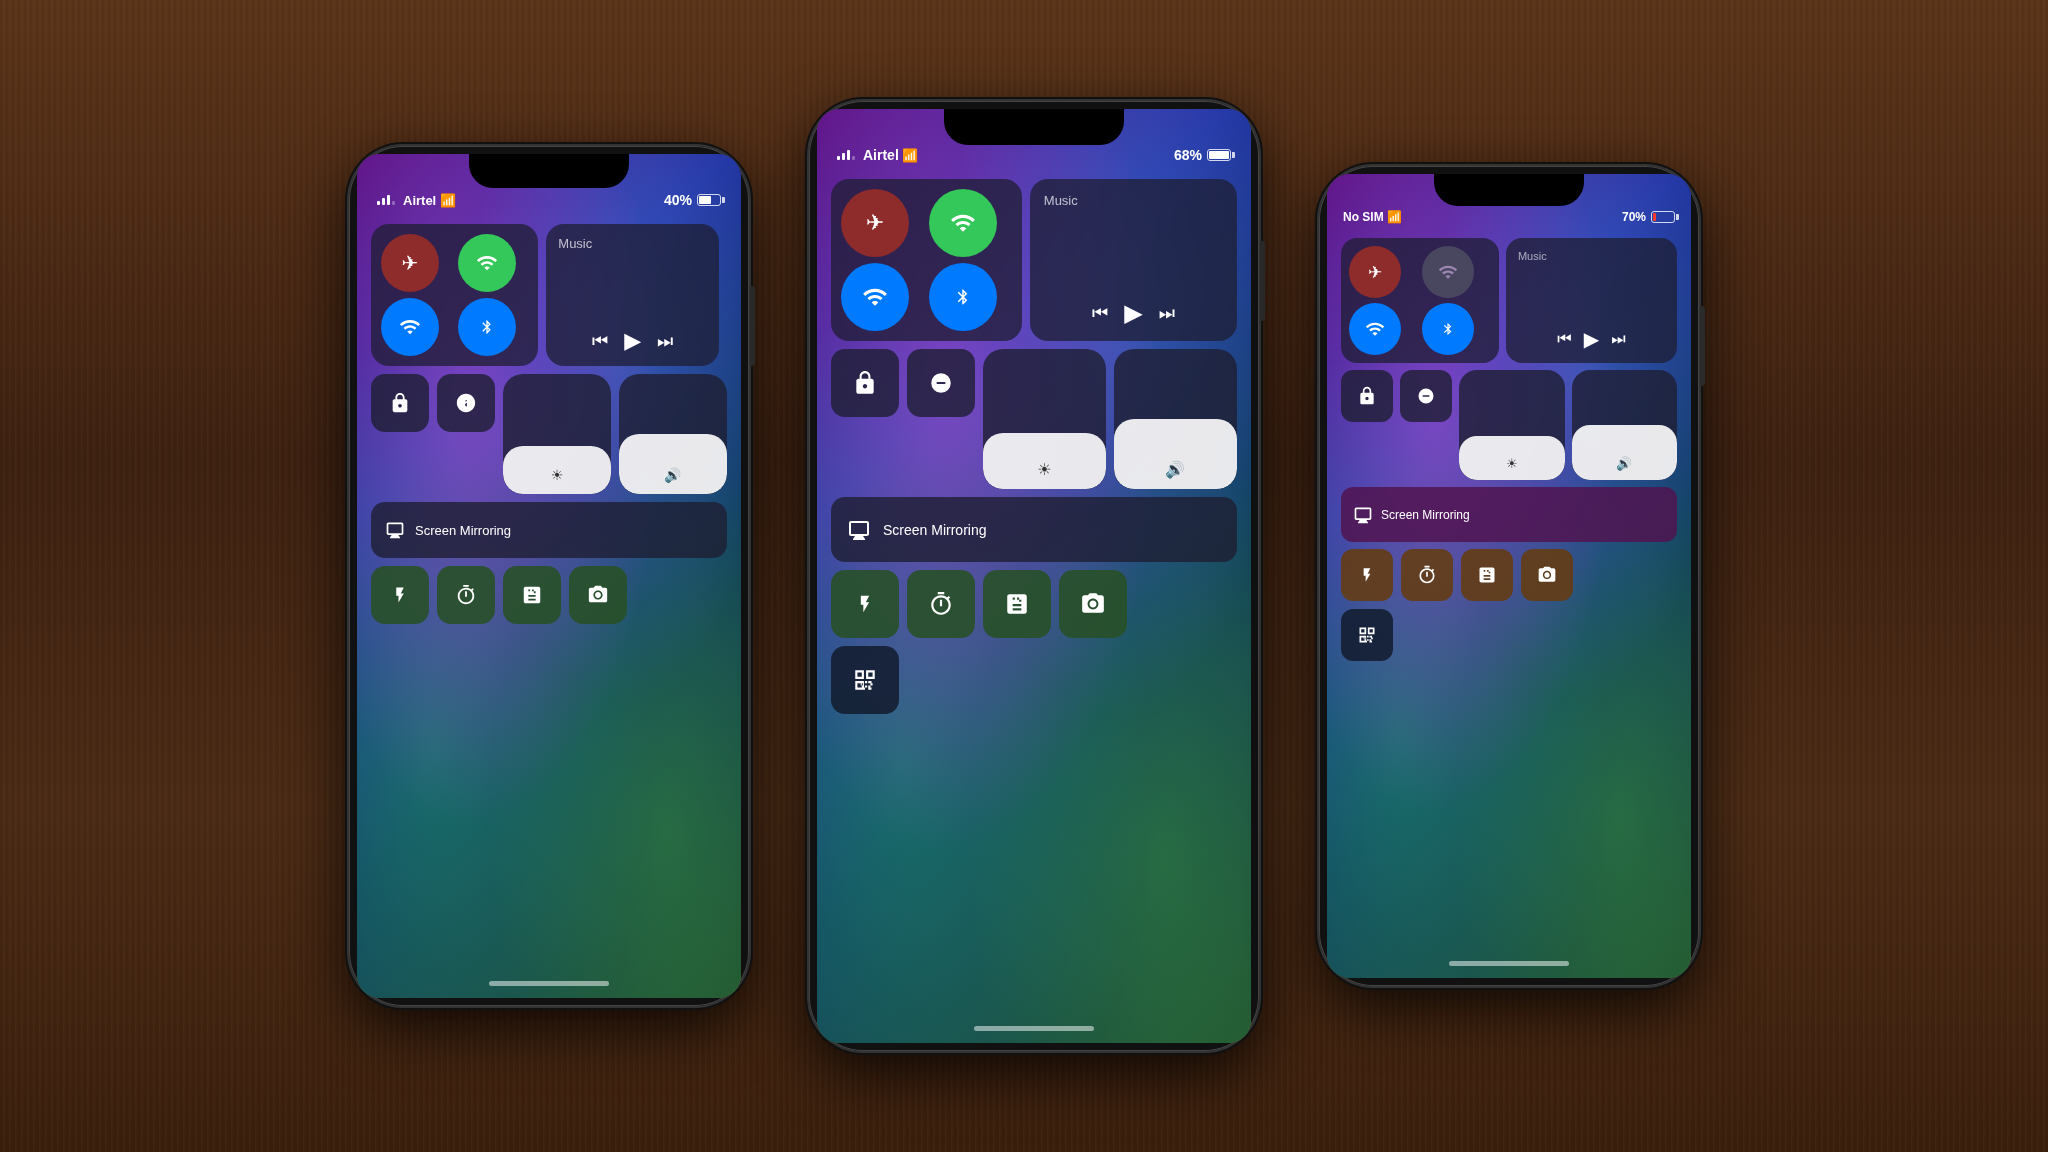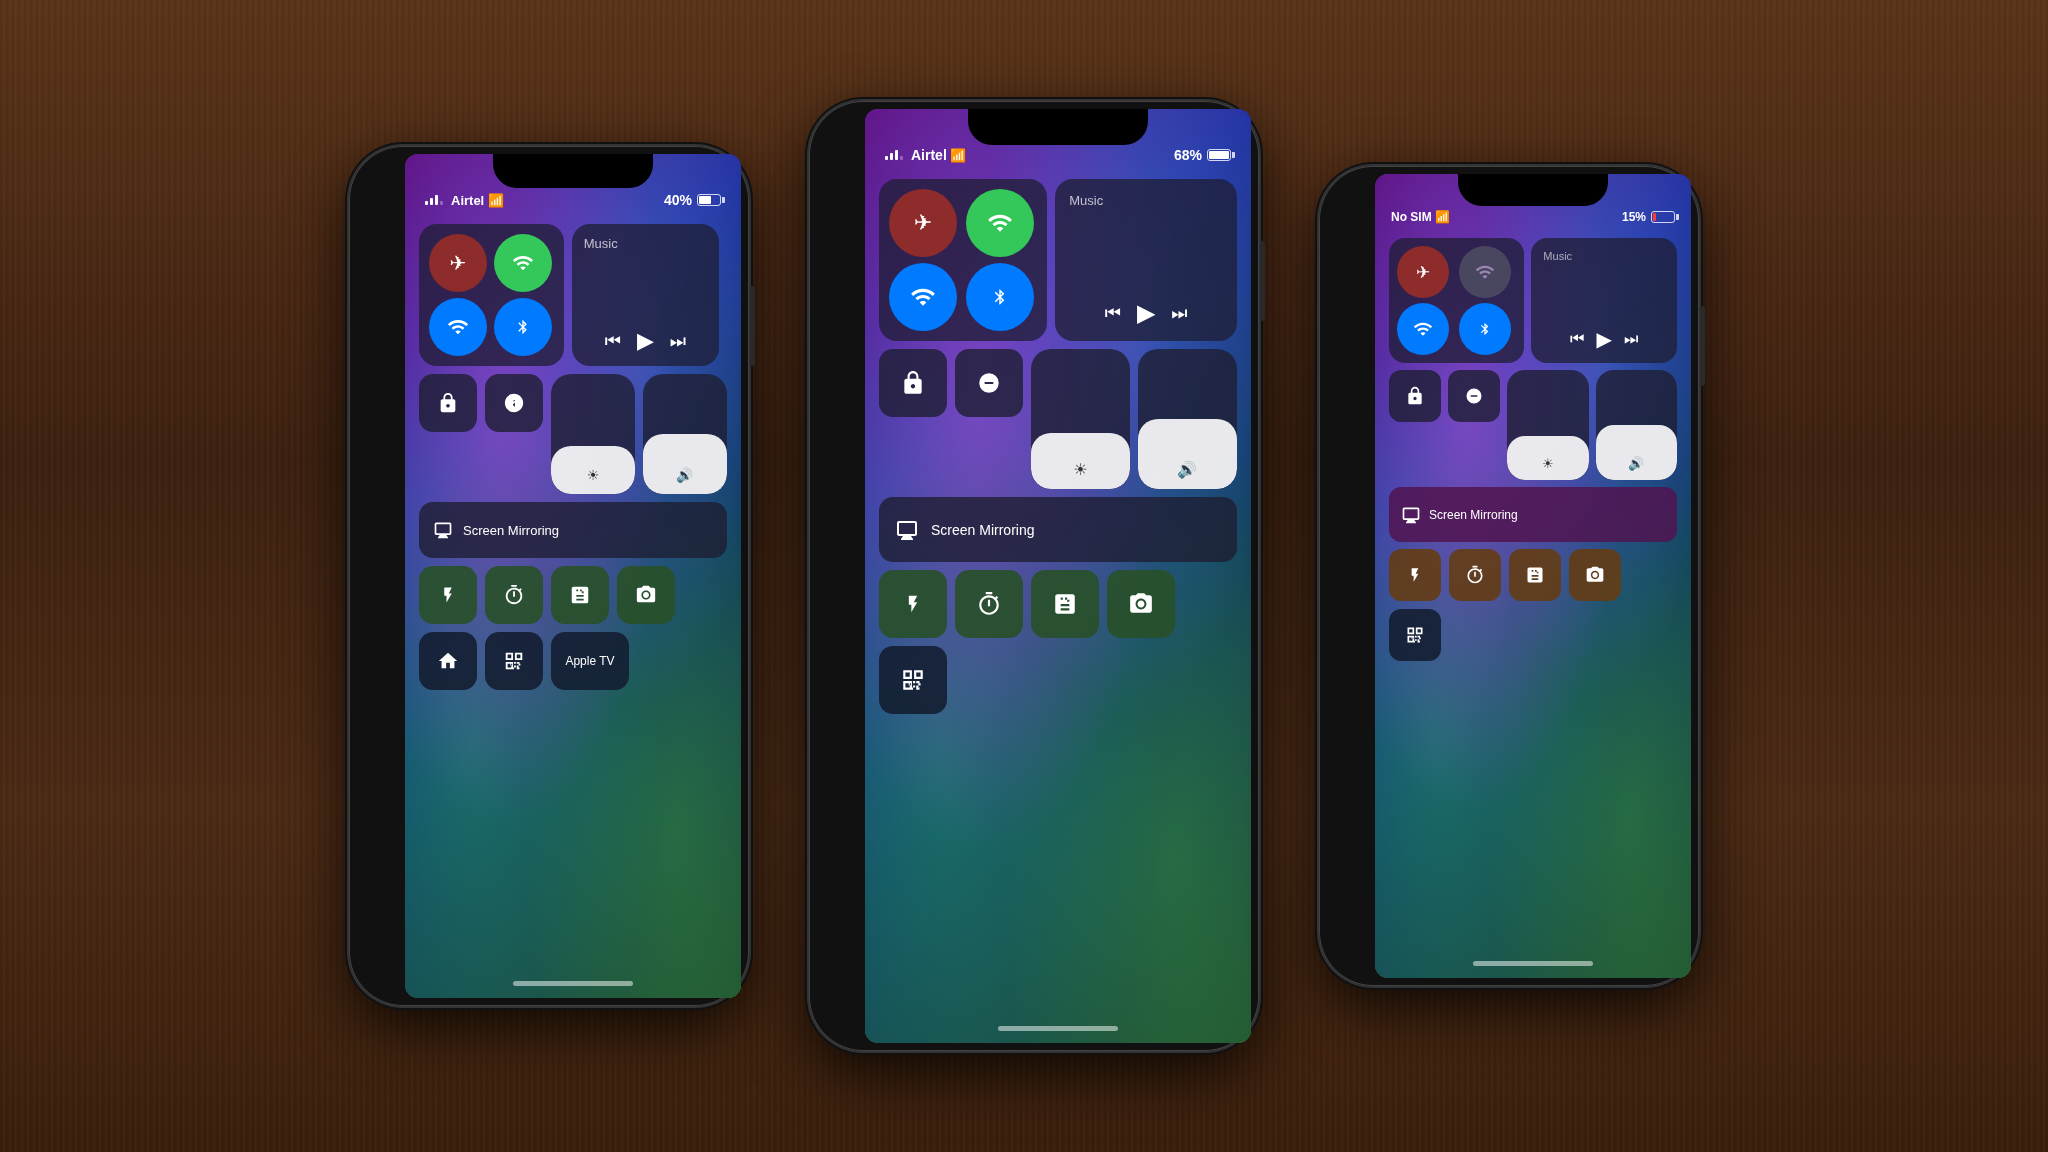--- a/index.html
+++ b/index.html
@@ -72,24 +72,23 @@
       width: 5px;
       height: 80px;
       background: #2a2a2a;
       border-radius: 0 3px 3px 0;
     }
 
     
     .screen {
       position: absolute;
       top: 8px; left: 8px; right: 8px; bottom: 8px;
-      border-radius: 13px;
+      border-radius: 23px;
       overflow: hidden;
       background: linear-gradient(135deg, #6a1a9a 0%, #4a2080 20%, #1a1a6a 40%, #1a6a4a 60%, #2a8a2a 80%, #4a9a1a 100%);
-      margin-left: 48px;
     }
 
     
     .screen-bg {
       position: absolute;
       inset: 0;
       background:
         radial-gradient(ellipse at 30% 30%, rgba(180,80,220,0.6) 0%, transparent 50%),
         radial-gradient(ellipse at 70% 20%, rgba(80,120,220,0.5) 0%, transparent 40%),
         radial-gradient(ellipse at 20% 70%, rgba(40,180,120,0.4) 0%, transparent 50%),
@@ -514,35 +513,20 @@
                 <path d="M19 3H5c-1.1 0-2 .9-2 2v14c0 1.1.9 2 2 2h14c1.1 0 2-.9 2-2V5c0-1.1-.9-2-2-2zm-7 3h2v2h-2V6zm-4 0h2v2H8V6zm8 12H8v-2h8v2zm0-4H8v-2h8v2zm0-4h-2v-2h2v2z"></path>
               </svg>
           </div>
           <div class="square-btn" style="width:58px;height:58px;border-radius:14px;background:rgba(40,80,40,0.9);">
             <svg width="22" height="22" viewBox="0 0 24 24" fill="white">
                 <path d="M12 15.2c1.77 0 3.2-1.43 3.2-3.2 0-1.77-1.43-3.2-3.2-3.2-1.77 0-3.2 1.43-3.2 3.2 0 1.77 1.43 3.2 3.2 3.2zM9 2L7.17 4H4c-1.1 0-2 .9-2 2v12c0 1.1.9 2 2 2h16c1.1 0 2-.9 2-2V6c0-1.1-.9-2-2-2h-3.17L15 2H9zm3 15c-2.76 0-5-2.24-5-5s2.24-5 5-5 5 2.24 5 5-2.24 5-5 5z"></path>
               </svg>
           </div>
         </div>
 
-        <div class="grid-row">
-          <div class="home-btn square-btn" style="width:58px;height:58px;border-radius:14px;background:rgba(20,30,50,0.9);">
-            <svg width="22" height="22" viewBox="0 0 24 24" fill="white">
-                <path d="M10 20v-6h4v6h5v-8h3L12 3 2 12h3v8z"></path>
-              </svg>
-          </div>
-          <div class="square-btn" style="width:58px;height:58px;border-radius:14px;background:rgba(20,30,50,0.9);">
-            <svg width="22" height="22" viewBox="0 0 24 24" fill="white">
-                <path d="M3 11h8V3H3v8zm2-6h4v4H5V5zm8-2v8h8V3h-8zm6 6h-4V5h4v4zM3 21h8v-8H3v8zm2-6h4v4H5v-4zm13-2h-3v2h2v2h-2v2h2v-2h2v-2h-1v-2zm0 6h-3v2h3v-2zm-6 0h-2v2h2v-2zm-4-4h2v2H8v-2zm4 4h2v-2h-2v2zm2-6h-2v2h2v-2z"></path>
-              </svg>
-          </div>
-          <div class="appletv-btn" style="width:78px;height:58px;border-radius:14px;background:rgba(20,30,50,0.9);display:flex;align-items:center;justify-content:center;">
-            <span style="color:white;font-family:-apple-system,sans-serif;font-size:12px;">Apple TV</span>
-          </div>
-        </div>
 
       </div>
 
       <div class="home-indicator"></div>
     </div>
   </div>
 
   <div class="phone phone-center">
     <div class="screen">
       <div class="screen-bg"></div>
@@ -674,21 +658,21 @@
     <div class="screen">
       <div class="screen-bg"></div>
       <div class="notch"></div>
 
       <div class="status-bar" style="top:36px;left:16px;right:16px;font-size:12px;">
         <div class="status-left">
           <span class="no-sim">No SIM</span>
           <span class="wifi-icon" style="font-size:12px;">📶</span>
         </div>
         <div class="status-right">
-          <span style="font-size:12px;">15%</span>
+          <span style="font-size:12px;">70%</span>
           <div class="battery">
             <div class="battery-body">
               <div class="battery-fill low" style="width:15%"></div>
             </div>
           </div>
         </div>
       </div>
 
       <div class="control-center" style="top:64px;">
 

